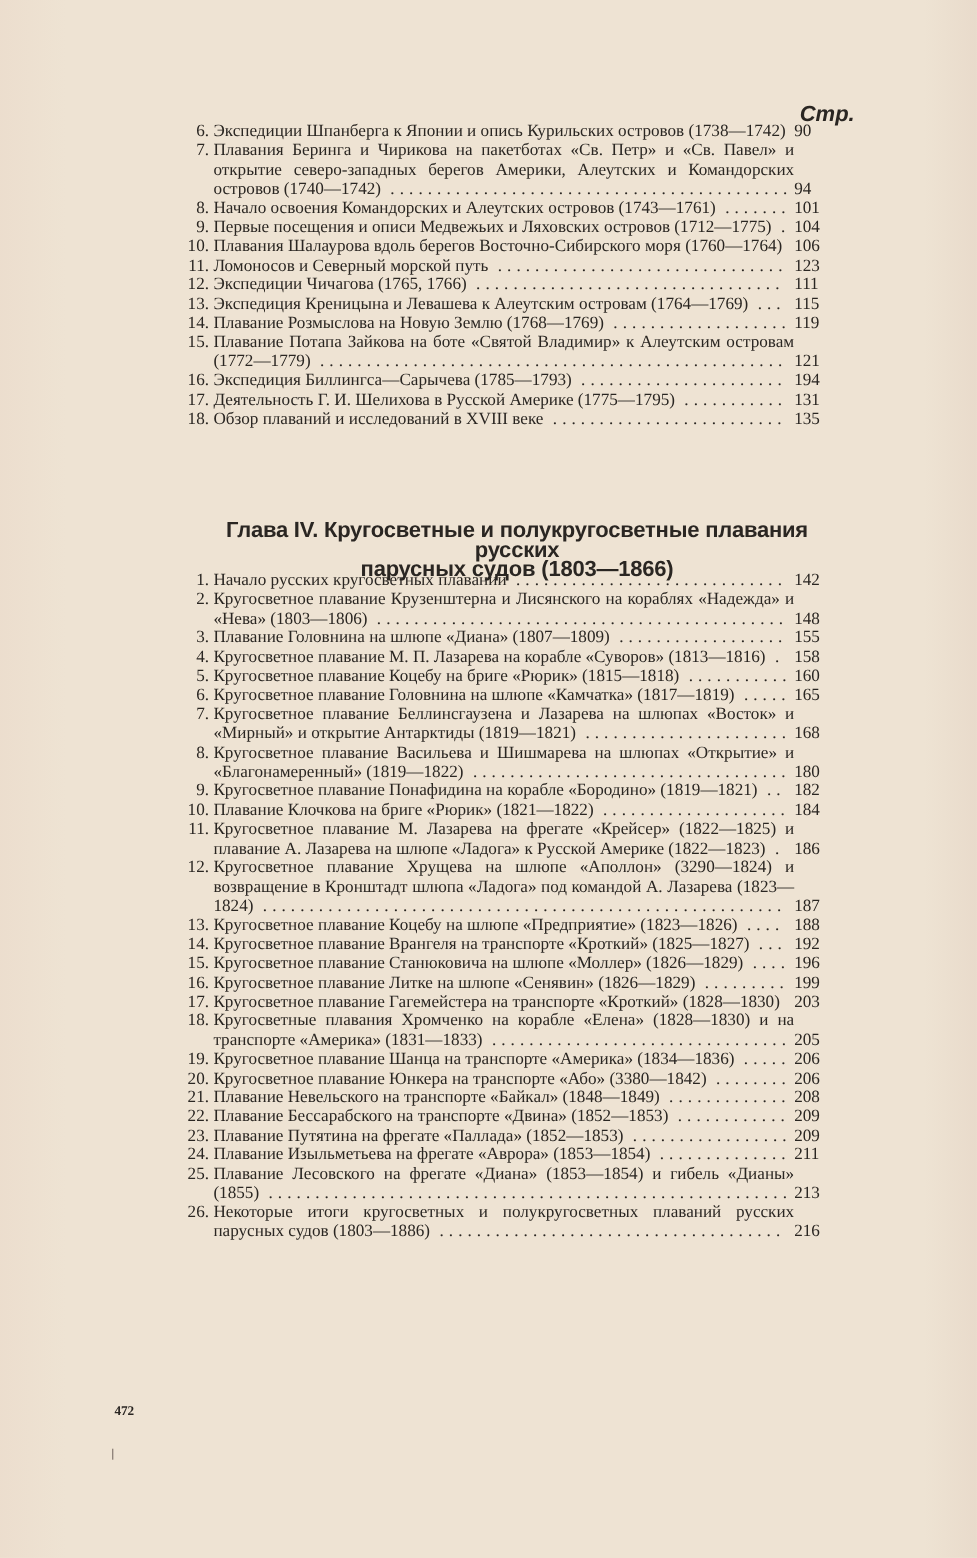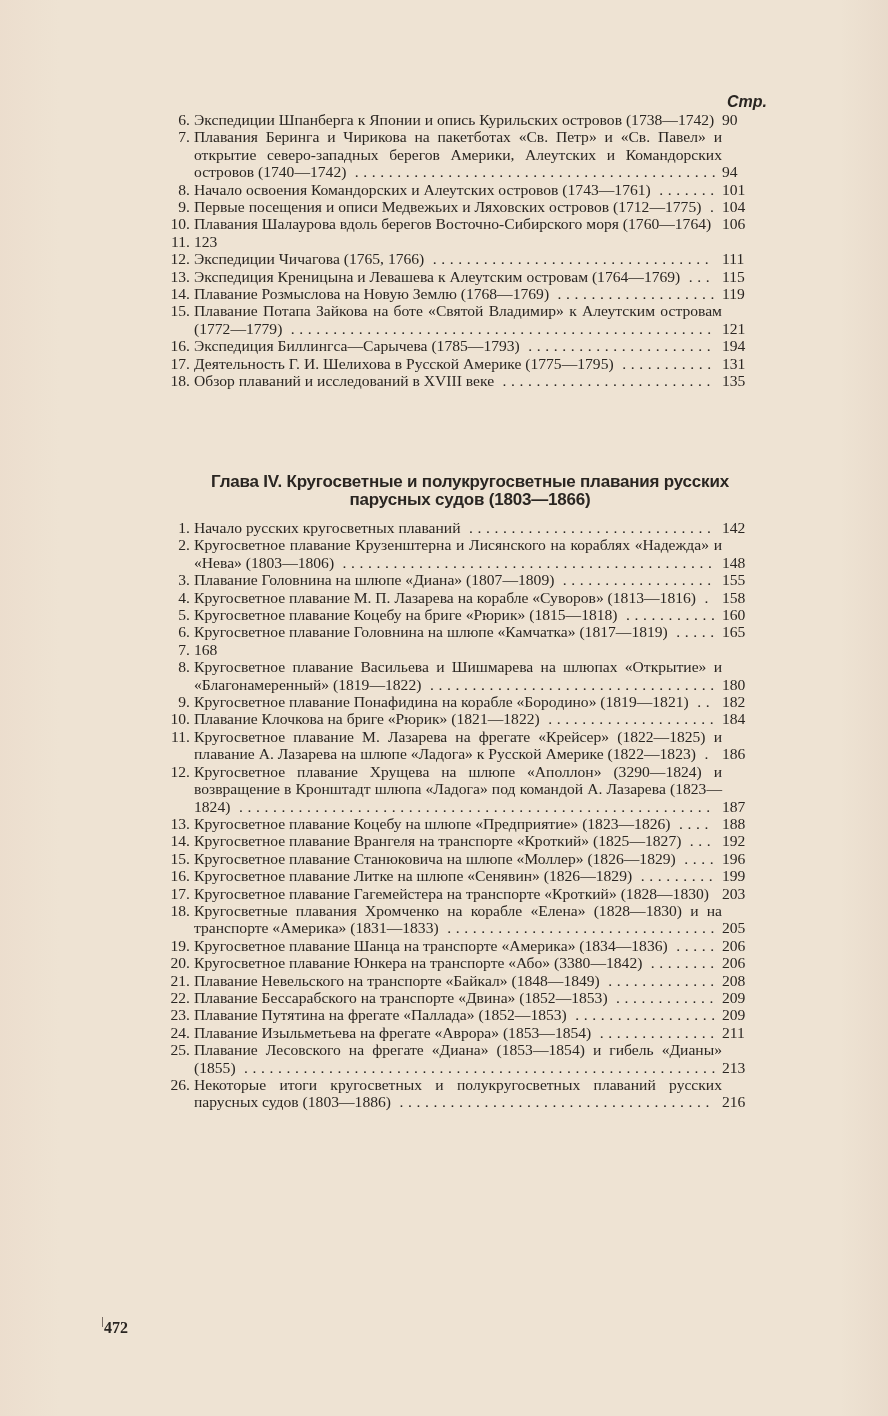--- a/index.html
+++ b/index.html
@@ -5,38 +5,38 @@
   html, body { margin: 0; padding: 0; }
   body {
     width: 888px; height: 1416px; position: relative; overflow: hidden;
     background: #eee3d3;
     background-image: linear-gradient(90deg, rgba(230,205,190,0.25) 0px, rgba(255,255,255,0) 60px, rgba(0,0,0,0) 840px, rgba(220,200,185,0.3) 888px);
     font-family: "Liberation Serif", "DejaVu Serif", serif;
     color: #2a2622;
   }
   .page-header {
     position: absolute; top: 93px; left: 727px;
-    font-style: italic; font-weight: bold; font-size: 16px;
+    font-style: italic; font-weight: bold; font-size: 20px;
     font-family: "Liberation Sans", sans-serif;
     color: #2a2622;
   }
   .toc { position: absolute; left: 160px; width: 615px; }
   .toc-top { top: 111px; }
   .toc-bottom { top: 519px; }
   .entry { display: flex; align-items: flex-end; font-size: 15.6px; line-height: 17.4px; }
   .num { width: 34px; flex: 0 0 34px; text-align: right; padding-right: 4px; box-sizing: border-box; white-space: nowrap; align-self: flex-start; }
   .text { flex: 0 0 528px; width: 528px; text-align: justify; }
   .text .dots { letter-spacing: 4.6px; }
   .page { flex: 1; text-align: left; white-space: nowrap; }
   .chapter-title {
     position: absolute; top: 473px; left: 190px; width: 560px;
-    text-align: center; font-weight: bold; font-size: 17px; line-height: 18px;
+    text-align: center; font-weight: bold; font-size: 20px; line-height: 18px;
     font-family: "Liberation Sans", sans-serif; letter-spacing: -0.2px;
   }
-  .folio { position: absolute; left: 104px; top: 1275px; font-size: 16px; font-weight: bold; margin-top: 44px; }
+  .folio { position: absolute; left: 104px; top: 1275px; font-size: 12px; font-weight: bold; }
   .mark { position: absolute; width: 1px; background: #7a6e66; }
 </style>
 </head>
 <body>
 
 <div class="page-header">Стр.</div>
 
 <div class="toc toc-top">
     <div class="entry">
       <span class="num">6.</span>
@@ -58,20 +58,21 @@
       <span class="text"><span>Первые посещения и описи Медвежьих и Ляховских островов (1712—1775)</span><span class="dots"> .</span></span>
       <span class="page">104</span>
     </div>
     <div class="entry">
       <span class="num">10.</span>
       <span class="text"><span>Плавания Шалаурова вдоль берегов Восточно-Сибирского моря (1760—1764)</span><span class="dots"></span></span>
       <span class="page">106</span>
     </div>
     <div class="entry">
       <span class="num">11.</span>
+      <span class="text"><span>Ломоносов и Северный морской путь</span><span class="dots"> ...............................</span></span>
       <span class="page">123</span>
     </div>
     <div class="entry">
       <span class="num">12.</span>
       <span class="text"><span>Экспедиции Чичагова (1765, 1766)</span><span class="dots"> .................................</span></span>
       <span class="page">111</span>
     </div>
     <div class="entry">
       <span class="num">13.</span>
       <span class="text"><span>Экспедиция Креницына и Левашева к Алеутским островам (1764—1769)</span><span class="dots"> ...</span></span>
@@ -135,20 +136,21 @@
       <span class="text"><span>Кругосветное плавание Коцебу на бриге «Рюрик» (1815—1818)</span><span class="dots"> ...........</span></span>
       <span class="page">160</span>
     </div>
     <div class="entry">
       <span class="num">6.</span>
       <span class="text"><span>Кругосветное плавание Головнина на шлюпе «Камчатка» (1817—1819)</span><span class="dots"> .....</span></span>
       <span class="page">165</span>
     </div>
     <div class="entry">
       <span class="num">7.</span>
+      <span class="text"><span>Кругосветное плавание Беллинсгаузена и Лазарева на шлюпах «Восток» и «Мирный» и открытие Антарктиды (1819—1821)</span><span class="dots"> ......................</span></span>
       <span class="page">168</span>
     </div>
     <div class="entry">
       <span class="num">8.</span>
       <span class="text"><span>Кругосветное плавание Васильева и Шишмарева на шлюпах «Открытие» и «Благонамеренный» (1819—1822)</span><span class="dots"> ..................................</span></span>
       <span class="page">180</span>
     </div>
     <div class="entry">
       <span class="num">9.</span>
       <span class="text"><span>Кругосветное плавание Понафидина на корабле «Бородино» (1819—1821)</span><span class="dots"> ..</span></span>

